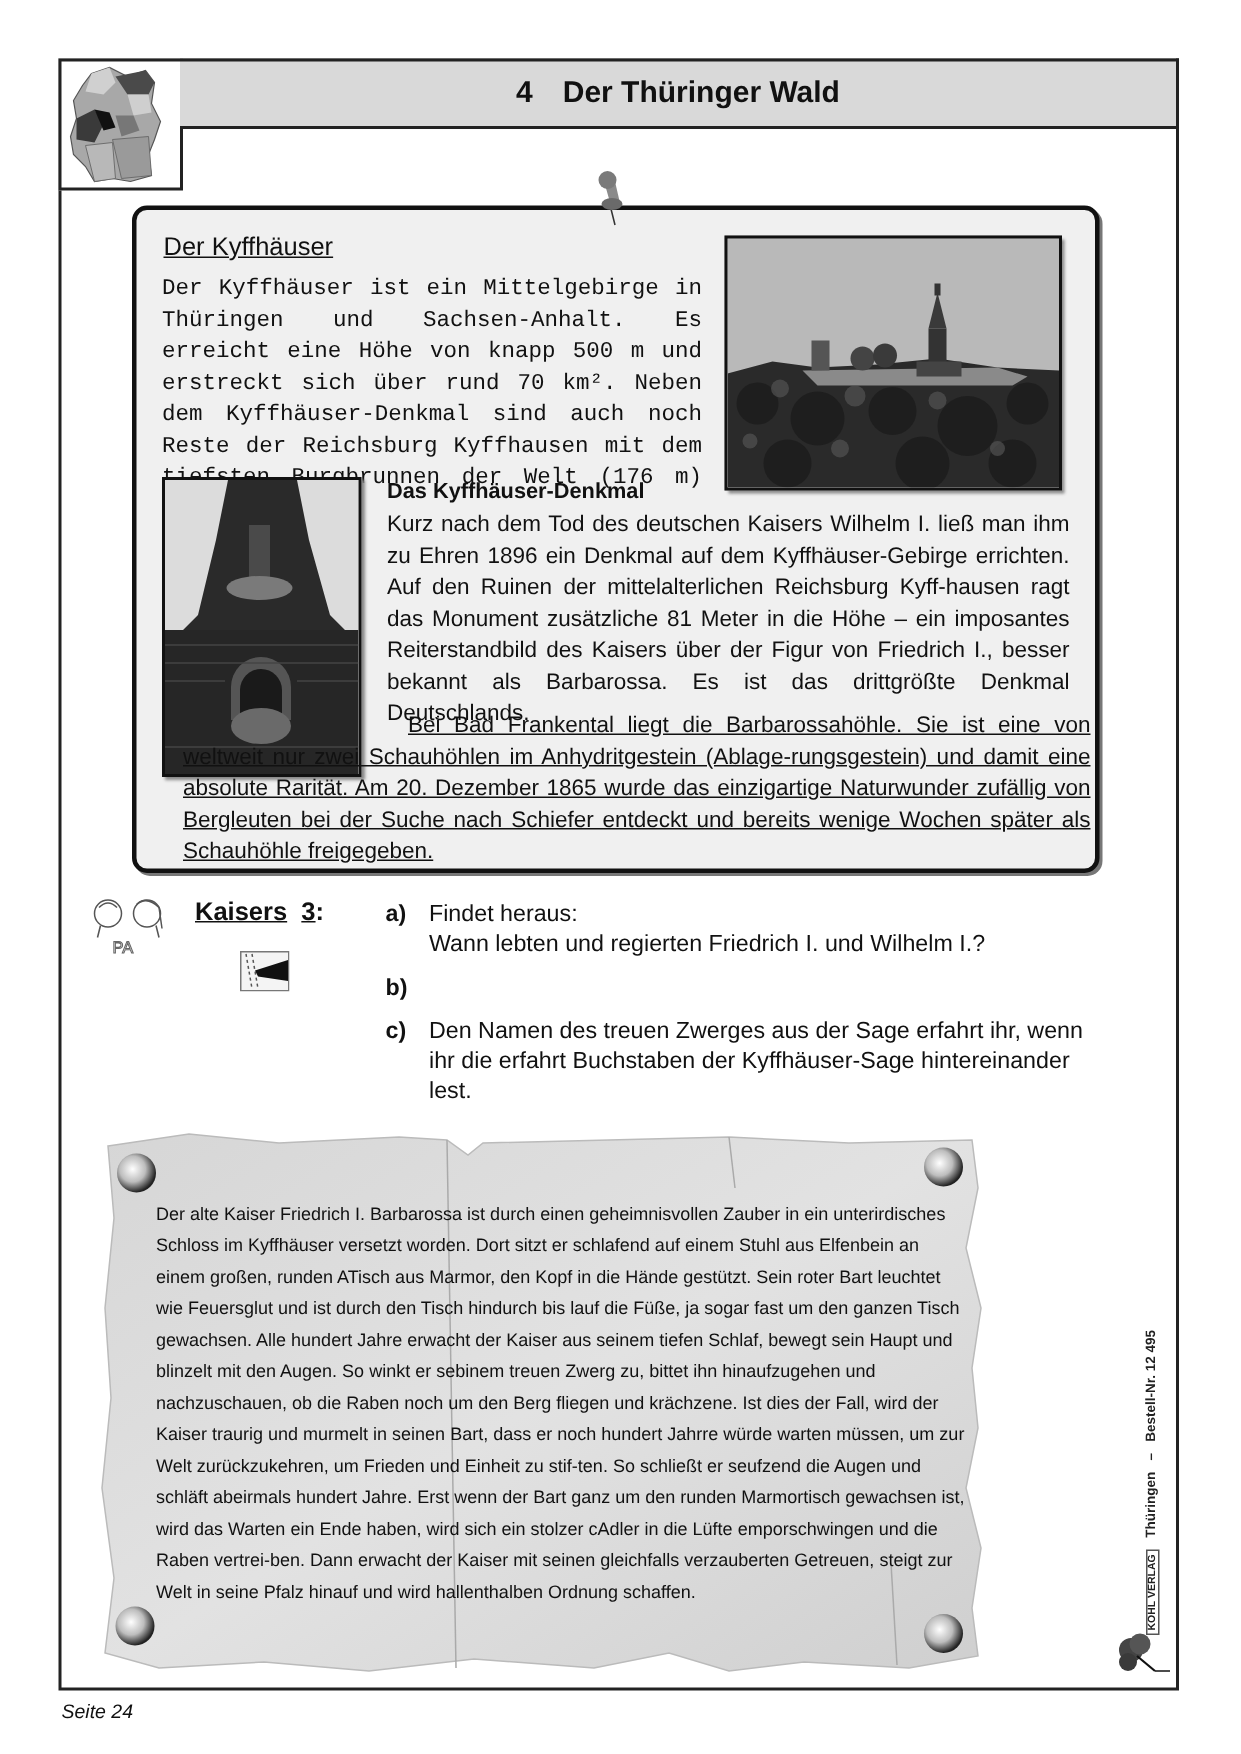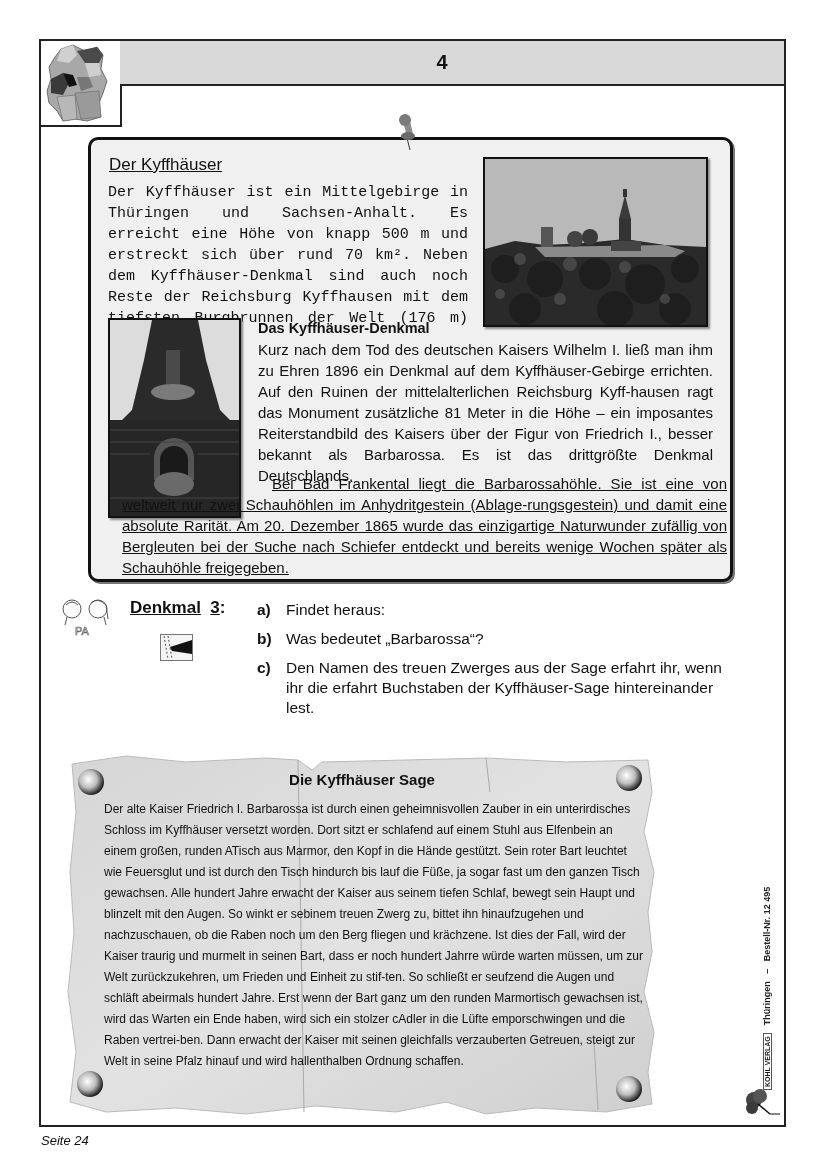--- a/index.html
+++ b/index.html
@@ -102,20 +102,21 @@
     <path d="M10 38 L22 32 L28 42 L22 54 L10 52 Z" fill="#3a3a3a"></path>
     <path d="M22 32 L32 34 L36 44 L28 46 Z" fill="#111"></path>
     <path d="M36 36 L48 36 L52 46 L40 50 Z" fill="#777"></path>
     <path d="M34 52 L58 50 L60 76 L40 78 Z" fill="#9a9a9a" stroke="#666" stroke-width="0.6"></path>
     <path d="M16 56 L34 54 L36 78 L22 80 Z" fill="#b8b8b8" stroke="#666" stroke-width="0.6"></path>
   </svg>
 </div>
 
 <div class="header-bar">
   <span class="num">4</span>
+  <span class="title">Der Thüringer Wald</span>
 </div>
 
 <div class="info-box">
   <h2>Der Kyffhäuser</h2>
   <p class="p1">Der Kyffhäuser ist ein Mittelgebirge in Thüringen und Sachsen-Anhalt. Es erreicht eine Höhe von knapp 500 m und erstreckt sich über rund 70 km². Neben dem Kyffhäuser-Denkmal sind auch noch Reste der Reichsburg Kyffhausen mit dem tiefsten Burgbrunnen der Welt (176 m) zu sehen.</p>
 
   <div class="photo1">
     <svg width="221" height="166" viewBox="0 0 221 166">
       <rect width="221" height="166" fill="#b9b9b9"></rect>
       <polygon points="0,90 30,82 60,86 100,84 140,80 180,86 221,88 221,166 0,166" fill="#2a2a2a"></polygon>
@@ -196,31 +197,30 @@
 <div class="pen-icon">
   <svg width="33" height="27" viewBox="0 0 33 27">
     <rect x="0.5" y="0.5" width="32" height="26" fill="#f4f4f4" stroke="#777"></rect>
     <line x1="4" y1="2" x2="8" y2="25" stroke="#555" stroke-dasharray="2,2"></line>
     <line x1="8" y1="2" x2="12" y2="25" stroke="#555" stroke-dasharray="2,2"></line>
     <polygon points="10,13 32,6 32,20 12,17" fill="#111"></polygon>
   </svg>
 </div>
 
 <div class="task-label">
-  <span class="u">Denkmal</span>&nbsp;&nbsp;<span class="u">3</span><span>:</span>
+  <span class="u">Kaisers</span>&nbsp;&nbsp;<span class="u">3</span><span>:</span>
 </div>
 
 <div class="task-list">
   <div class="task-item">
     <span class="letter">a)</span>
-    <span class="text"><span>Findet heraus:</span><br></span>
+    <span class="text"><span>Findet heraus:</span><br><span>Wann lebten und regierten Friedrich I. und Wilhelm I.?</span></span>
   </div>
   <div class="task-item">
     <span class="letter">b)</span>
-    <span class="text">Was bedeutet „Barbarossa“?</span>
   </div>
   <div class="task-item">
     <span class="letter">c)</span>
     <span class="text">Den Namen des treuen Zwerges aus der Sage erfahrt ihr, wenn ihr die erfahrt Buchstaben der Kyffhäuser-Sage hintereinander lest.</span>
   </div>
 </div>
 
 <div class="sage">
   <svg class="sage-svg" width="592" height="370" viewBox="0 0 592 370">
     <defs>
@@ -237,21 +237,20 @@
     </defs>
     <path d="M6 12 L60 4 L120 10 L200 6 L232 8 L246 18 L256 10 L340 8 L420 6 L500 10 L582 8 L586 40 L578 80 L588 120 L582 160 L586 200 L578 240 L588 280 L582 320 L586 352 L540 360 L470 356 L420 362 L380 350 L330 360 L250 354 L180 362 L110 356 L40 360 L4 350 L10 300 L2 240 L8 180 L4 120 L10 60 Z" fill="url(#parch)" stroke="#bbb" stroke-width="1"></path>
     <line x1="232" y1="8" x2="238" y2="360" stroke="#aaa" stroke-width="1"></line>
     <line x1="420" y1="6" x2="424" y2="40" stroke="#aaa" stroke-width="1"></line>
     <line x1="528" y1="290" x2="532" y2="358" stroke="#aaa" stroke-width="1"></line>
     <circle cx="25" cy="30" r="13" fill="url(#nail)"></circle>
     <circle cx="563" cy="26" r="13" fill="url(#nail)"></circle>
     <circle cx="24" cy="332" r="13" fill="url(#nail)"></circle>
     <circle cx="563" cy="337" r="13" fill="url(#nail)"></circle>
   </svg>
-  <h3>Die Kyffhäuser Sage</h3>
   <p class="sage-text">Der alte Kaiser Friedrich I. Barbarossa ist durch einen geheimnisvollen Zauber in ein unterirdisches Schloss im Kyffhäuser versetzt worden. Dort sitzt er schlafend auf einem Stuhl aus Elfenbein an einem großen, runden ATisch aus Marmor, den Kopf in die Hände gestützt. Sein roter Bart leuchtet wie Feuersglut und ist durch den Tisch hindurch bis lauf die Füße, ja sogar fast um den ganzen Tisch gewachsen. Alle hundert Jahre erwacht der Kaiser aus seinem tiefen Schlaf, bewegt sein Haupt und blinzelt mit den Augen. So winkt er sebinem treuen Zwerg zu, bittet ihn hinaufzugehen und nachzuschauen, ob die Raben noch um den Berg fliegen und krächzene. Ist dies der Fall, wird der Kaiser traurig und murmelt in seinen Bart, dass er noch hundert Jahrre würde warten müssen, um zur Welt zurückzukehren, um Frieden und Einheit zu stif-ten. So schließt er seufzend die Augen und schläft abeirmals hundert Jahre. Erst wenn der Bart ganz um den runden Marmortisch gewachsen ist, wird das Warten ein Ende haben, wird sich ein stolzer cAdler in die Lüfte emporschwingen und die Raben vertrei-ben. Dann erwacht der Kaiser mit seinen gleichfalls verzauberten Getreuen, steigt zur Welt in seine Pfalz hinauf und wird hallenthalben Ordnung schaffen.</p>
 </div>
 
 <div class="verlag-logo">
   <svg width="38" height="32" viewBox="0 0 38 32">
     <circle cx="10" cy="14" r="8" fill="#444"></circle>
     <circle cx="16" cy="10" r="7" fill="#555"></circle>
     <circle cx="8" cy="22" r="6" fill="#3a3a3a"></circle>
     <line x1="14" y1="18" x2="26" y2="28" stroke="#111" stroke-width="1.5"></line>
     <line x1="26" y1="28" x2="36" y2="28" stroke="#111" stroke-width="1"></line>

